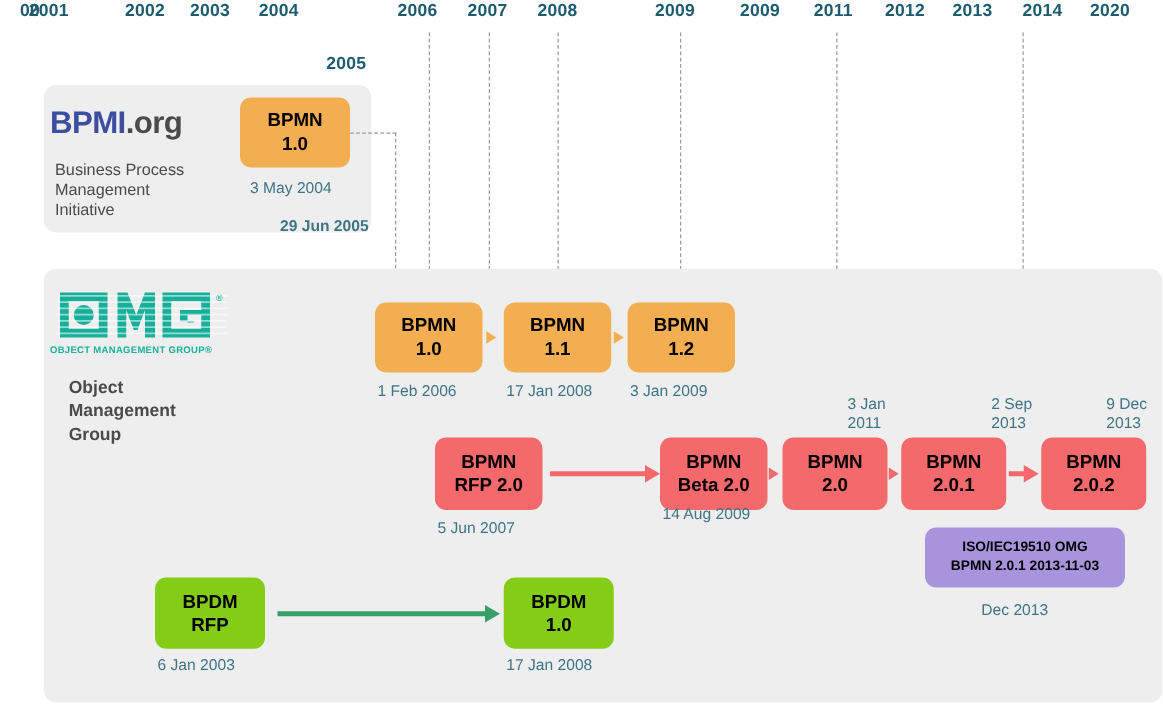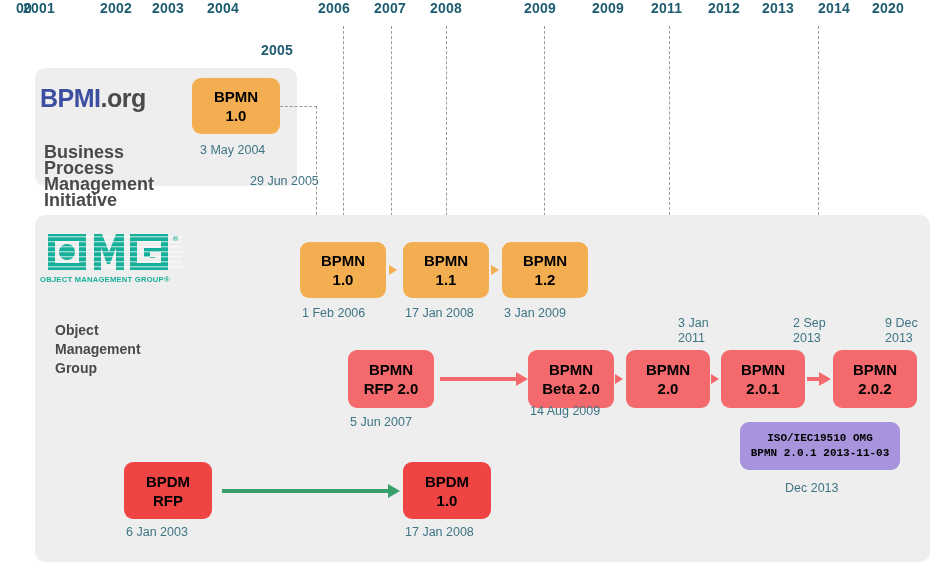--- a/index.html
+++ b/index.html
@@ -62,26 +62,25 @@
     font-size: 25px;
     font-weight: bold;
     letter-spacing: -0.5px;
   }
   #bpmi-title .b1 { color: #3b4ea0; }
   #bpmi-title .b2 { color: #4a4a4a; }
   #bpmi-sub {
     position: absolute;
     left: 44px;
     top: 128px;
-    font-size: 18px;
-    font-weight: bold;
+    font-size: 13px;
+    font-weight: normal;
     color: #4a4a4a;
     line-height: 16px;
     width: 150px;
-    margin-top: 16px;
   }
 
   
   #omg-logo {
     position: absolute;
     left: 46px;
     top: 232px;
     width: 136px;
     height: 40px;
   }
@@ -115,21 +114,21 @@
     justify-content: center;
     color: #000000;
     font-weight: bold;
     font-size: 15px;
     line-height: 19px;
     box-sizing: border-box;
   }
   .node .l2 { display: block; }
   .node.orange { background: #f4ae52; }
   .node.red    { background: #f4696b; }
-  .node.green  { background: #ef4444; }
+  .node.green  { background: #84cc16; }
   .node.purple { background: #a894dc; font-size: 11px; line-height: 15px; }
 
   .date {
     position: absolute;
     font-size: 12.5px;
     color: #3e7585;
     white-space: nowrap;
   }
   .date.multiline { line-height: 15px; }
 
@@ -214,21 +213,21 @@
   </div>
   <div id="bpmi-sub" style="white-space:pre-line;">Business Process
 Management
 Initiative</div>
 
   <div class="node orange" style="left:192px; top:78px; width:88px; height:56px;">
     <span>BPMN</span>
     <span class="l2">1.0</span>
   </div>
   <div class="date" style="left:200px; top:143px;">3 May 2004</div>
-  <div class="date" style="left:250px; top:174px;">29 Jun 2005</div>
+  <div class="date" style="left:224px; top:174px;font-weight:bold;">29 Jun 2005</div>
 
   <div class="elbow-h" style="left:280px; top:106px; width:37px;"></div>
   <div class="elbow-v" style="left:316px; top:106px; height:124px;"></div>
   <div class="elbow-head" style="left:310px; top:230px;"></div>
 
   <div class="panel" id="omg-panel"></div>
 
   <svg id="omg-logo" viewBox="0 0 136 40">
     <g fill="#16b09a">
       <path d="M2,2 L40,2 L40,38 L2,38 Z M9,9 L9,31 L33,31 L33,9 Z"></path>
@@ -243,21 +242,21 @@
       <rect x="0" y="19" width="136" height="1.4"></rect>
       <rect x="0" y="24" width="136" height="1.4"></rect>
       <rect x="0" y="29" width="136" height="1.4"></rect>
       <rect x="0" y="34" width="136" height="1.4"></rect>
     </g>
     <text x="126" y="9" font-size="7" fill="#16b09a" font-family="DejaVu Sans, sans-serif">®</text>
   </svg>
   <div id="omg-logo-sub">
     <span>OBJECT MANAGEMENT GROUP</span><span>®</span>
   </div>
-  <div id="omg-name" style="white-space:pre-line;margin-top:21px;">Object
+  <div id="omg-name" style="white-space:pre-line;">Object
 Management
 Group</div>
 
   <div id="orange-track">
       <div class="node orange" style="left: 300px; top: 242px; width: 86px; height: 56px;">
         <span>BPMN</span>
         <span class="l2">1.0</span>
       </div>
       <div class="date" style="left: 302px; top: 306px; white-space: pre-line;">1 Feb 2006</div>
       <div class="node orange" style="left: 403px; top: 242px; width: 86px; height: 56px;">
@@ -295,21 +294,21 @@
       <div class="date multiline" style="left: 773px; top: 316px; white-space: pre-line; margin-left: 20px;">2 Sep
 2013</div>
       <div class="node red" style="left: 833px; top: 350px; width: 84px; height: 58px;">
         <span>BPMN</span>
         <span class="l2">2.0.2</span>
       </div>
       <div class="date multiline" style="left: 885px; top: 316px; white-space: pre-line;">9 Dec
 2013</div>
     </div>
   <div id="iso-layer">
-      <div class="node purple" style="left: 740px; top: 422px; width: 160px; height: 48px; font-family: Liberation Mono, monospace;">
+      <div class="node purple" style="left: 740px; top: 422px; width: 160px; height: 48px;">
         <span>ISO/IEC19510 OMG</span>
         <span class="l2">BPMN 2.0.1 2013-11-03</span>
       </div>
       <div class="date" style="left: 785px; top: 481px; white-space: pre-line;">Dec 2013</div>
     </div>
   <div id="bpdm-track">
       <div class="node green" style="left: 124px; top: 462px; width: 88px; height: 57px;">
         <span>BPDM</span>
         <span class="l2">RFP</span>
       </div>

